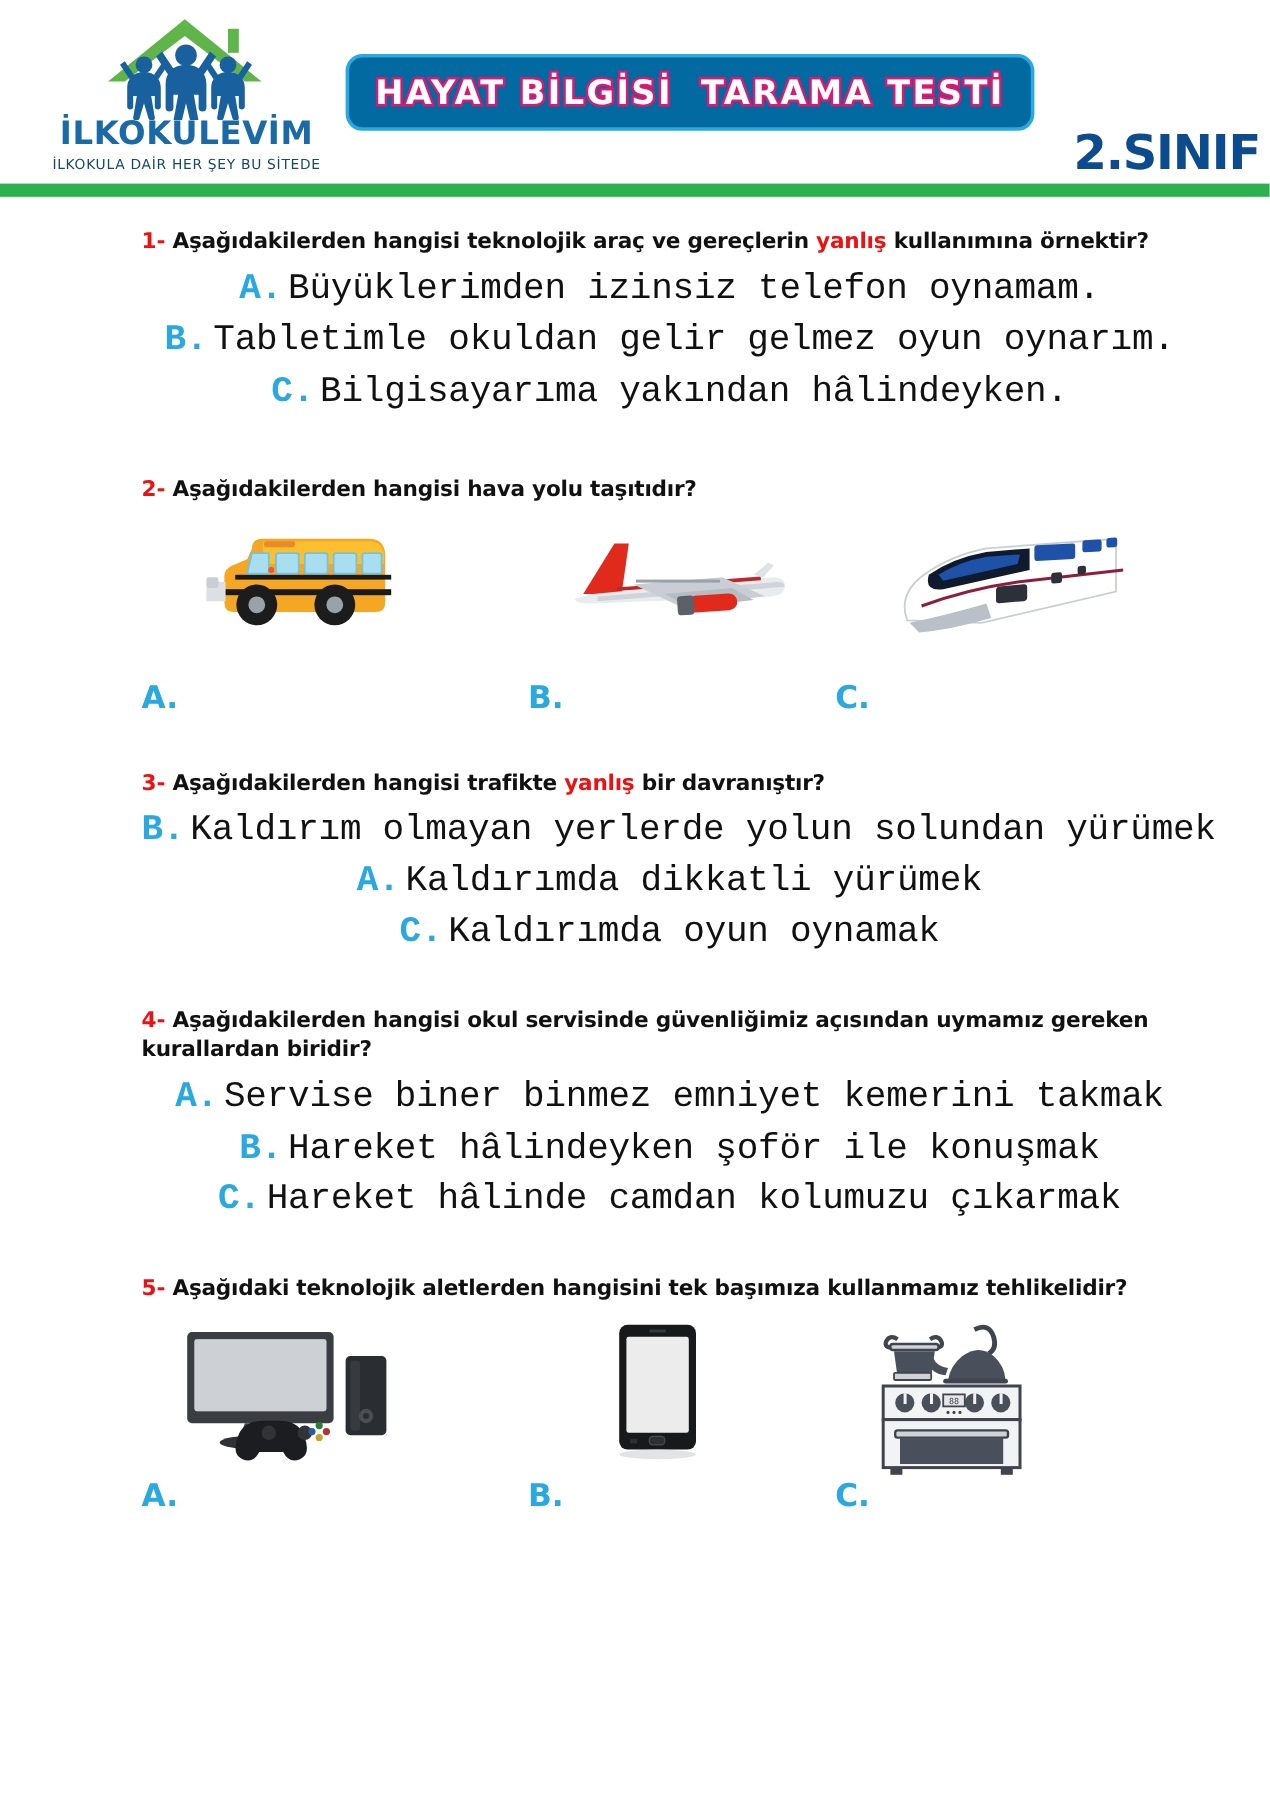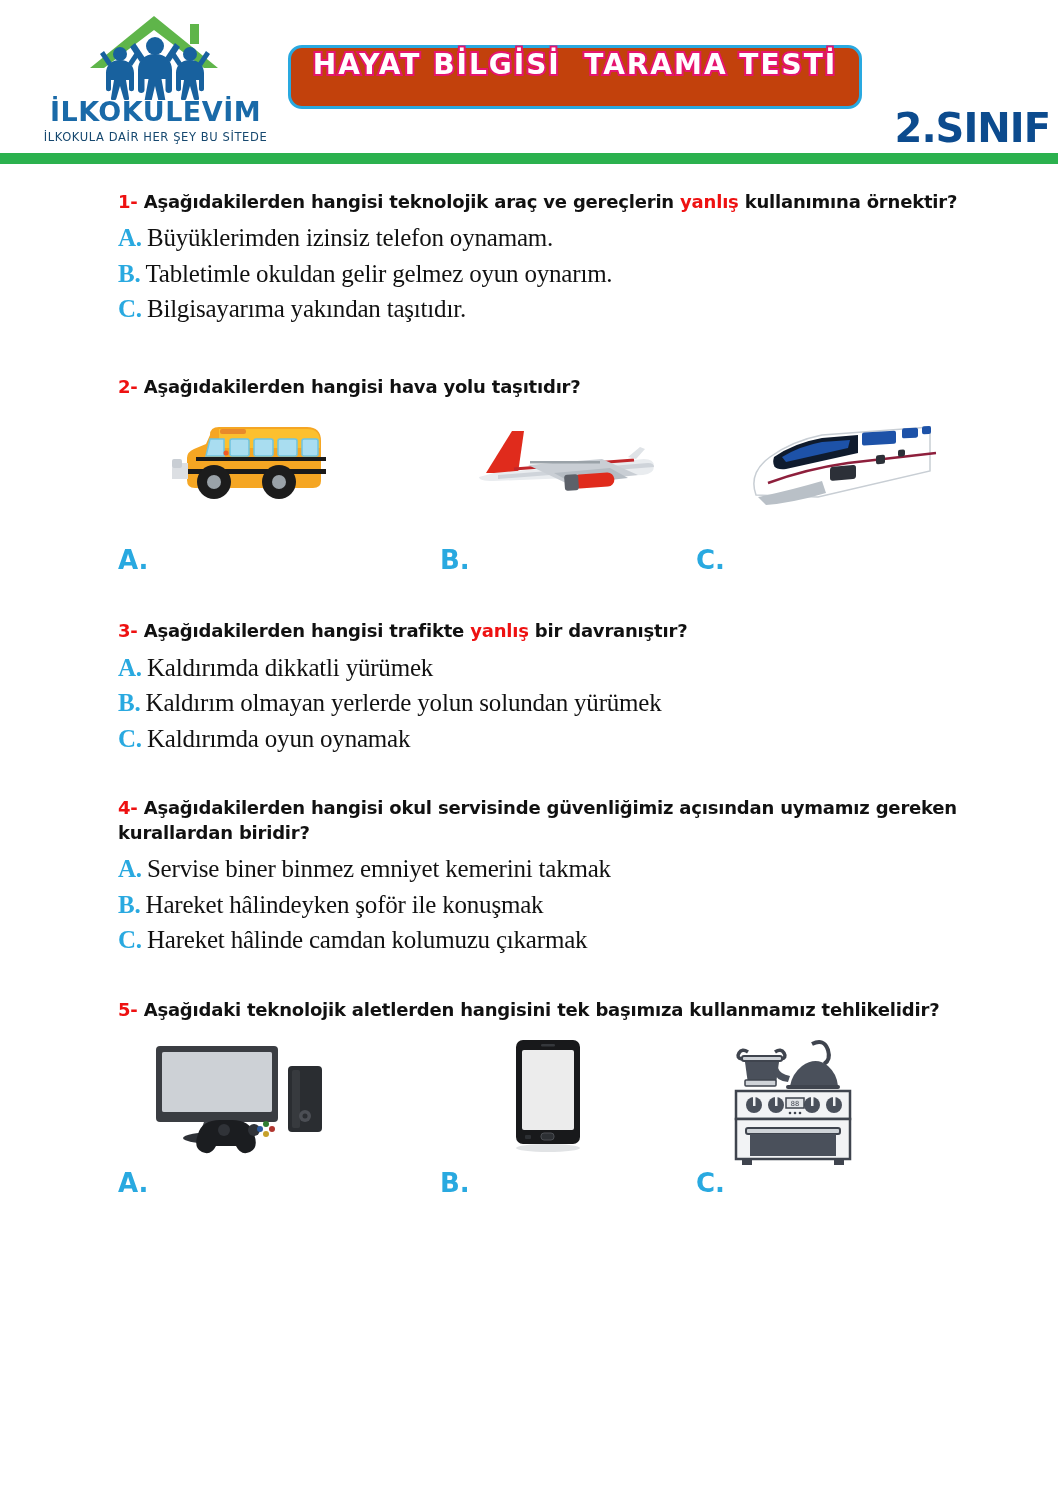--- a/index.html
+++ b/index.html
@@ -56,23 +56,23 @@
   }
 
   .title-pill {
     position: absolute;
     left: 288px;
     top: 45px;
     width: 568px;
     height: 58px;
     border: 3px solid #29a9e0;
     border-radius: 14px;
-    background: #c2410c;
+    background: #0369a1;
     display: flex;
-    align-items: flex-start;
+    align-items: center;
     justify-content: center;
   }
   .title-pill-text {
     font-family: "DejaVu Sans", sans-serif;
     font-weight: bold;
     font-size: 28px;
     letter-spacing: 2px;
     color: #ffffff;
     -webkit-text-stroke: 4px #e5156f;
     paint-order: stroke fill;
@@ -125,26 +125,27 @@
   .q-num {
     color: #ee1111;
   }
   .hl-wrong {
     color: #ee1111;
   }
   .q-options {
     margin-top: 6px;
   }
   .opt-line {
-    font-family: Liberation Serif, serif;
-    font-size: 25px;
+    font-family: Liberation Mono, monospace;
+    font-size: 30px;
     color: #111111;
     line-height: 1.42;
     letter-spacing: -0.2px;
     white-space: nowrap;
+    text-align: center;
   }
   .opt-letter {
     color: #29a9e0;
     font-weight: bold;
     margin-right: 5px;
   }
 
   
   .img-row {
     position: relative;
@@ -229,21 +230,21 @@
       <span class="q-num">1-</span><span> Aşağıdakilerden hangisi teknolojik araç ve gereçlerin </span><span class="hl-wrong">yanlış</span><span> kullanımına örnektir?</span>
     </p>
     <div class="q-options">
       <div class="opt-line">
         <span class="opt-letter">A.</span><span>Büyüklerimden izinsiz telefon oynamam.</span>
       </div>
       <div class="opt-line">
         <span class="opt-letter">B.</span><span>Tabletimle okuldan gelir gelmez oyun oynarım.</span>
       </div>
       <div class="opt-line">
-        <span class="opt-letter">C.</span><span>Bilgisayarıma yakından taşıtıdır.</span>
+        <span class="opt-letter">C.</span><span>Bilgisayarıma yakından hâlindeyken.</span>
       </div>
     </div>
   </div>
 
   <div class="spacer-lg"></div>
   <div class="question-block">
     <p class="q-stem">
       <span class="q-num">2-</span><span> Aşağıdakilerden hangisi hava yolu taşıtıdır?</span>
     </p>
 
@@ -316,24 +317,24 @@
     </div>
   </div>
 
   <div class="spacer-md"></div>
   <div class="question-block">
     <p class="q-stem">
       <span class="q-num">3-</span><span> Aşağıdakilerden hangisi trafikte </span><span class="hl-wrong">yanlış</span><span> bir davranıştır?</span>
     </p>
     <div class="q-options">
       <div class="opt-line">
+        <span class="opt-letter">B.</span><span>Kaldırım olmayan yerlerde yolun solundan yürümek</span>
+      </div>
+      <div class="opt-line">
         <span class="opt-letter">A.</span><span>Kaldırımda dikkatli yürümek</span>
-      </div>
-      <div class="opt-line">
-        <span class="opt-letter">B.</span><span>Kaldırım olmayan yerlerde yolun solundan yürümek</span>
       </div>
       <div class="opt-line">
         <span class="opt-letter">C.</span><span>Kaldırımda oyun oynamak</span>
       </div>
     </div>
   </div>
 
   <div class="spacer-md"></div>
   <div class="question-block">
     <p class="q-stem">

